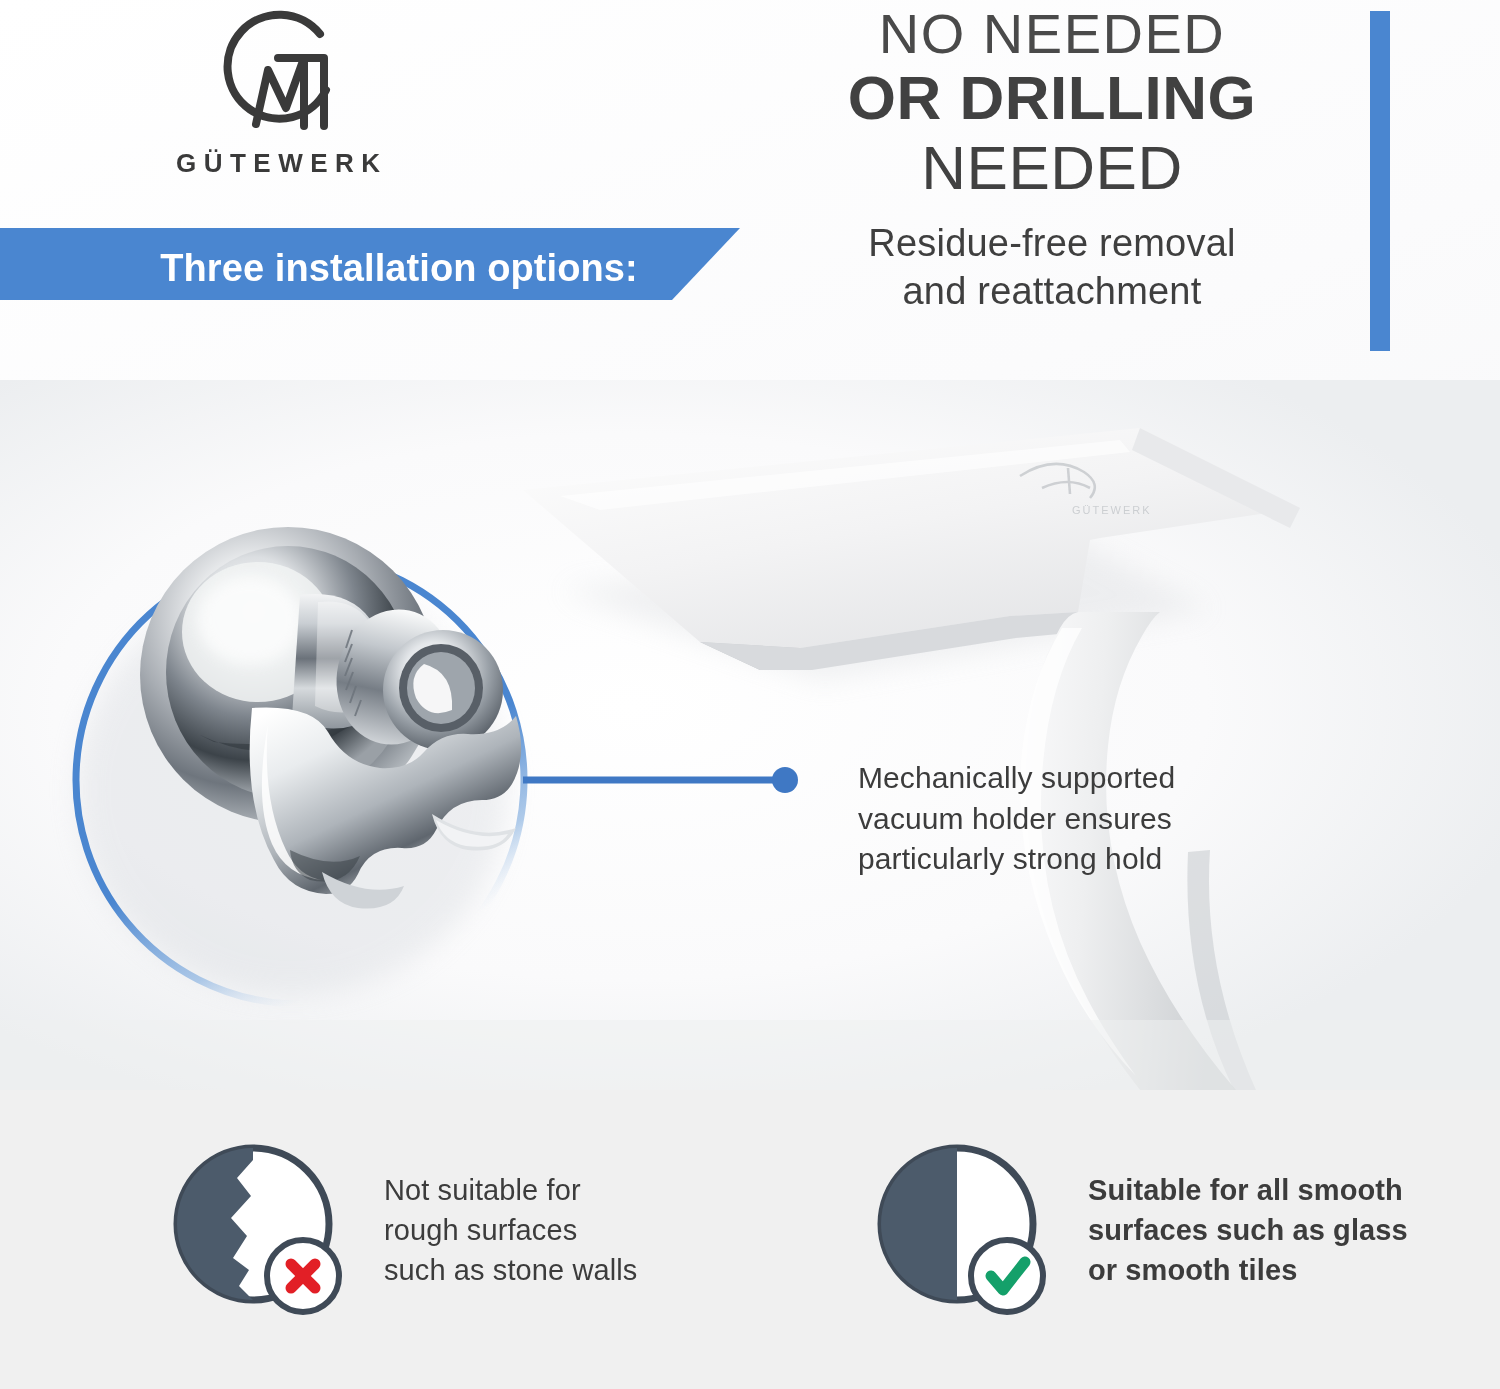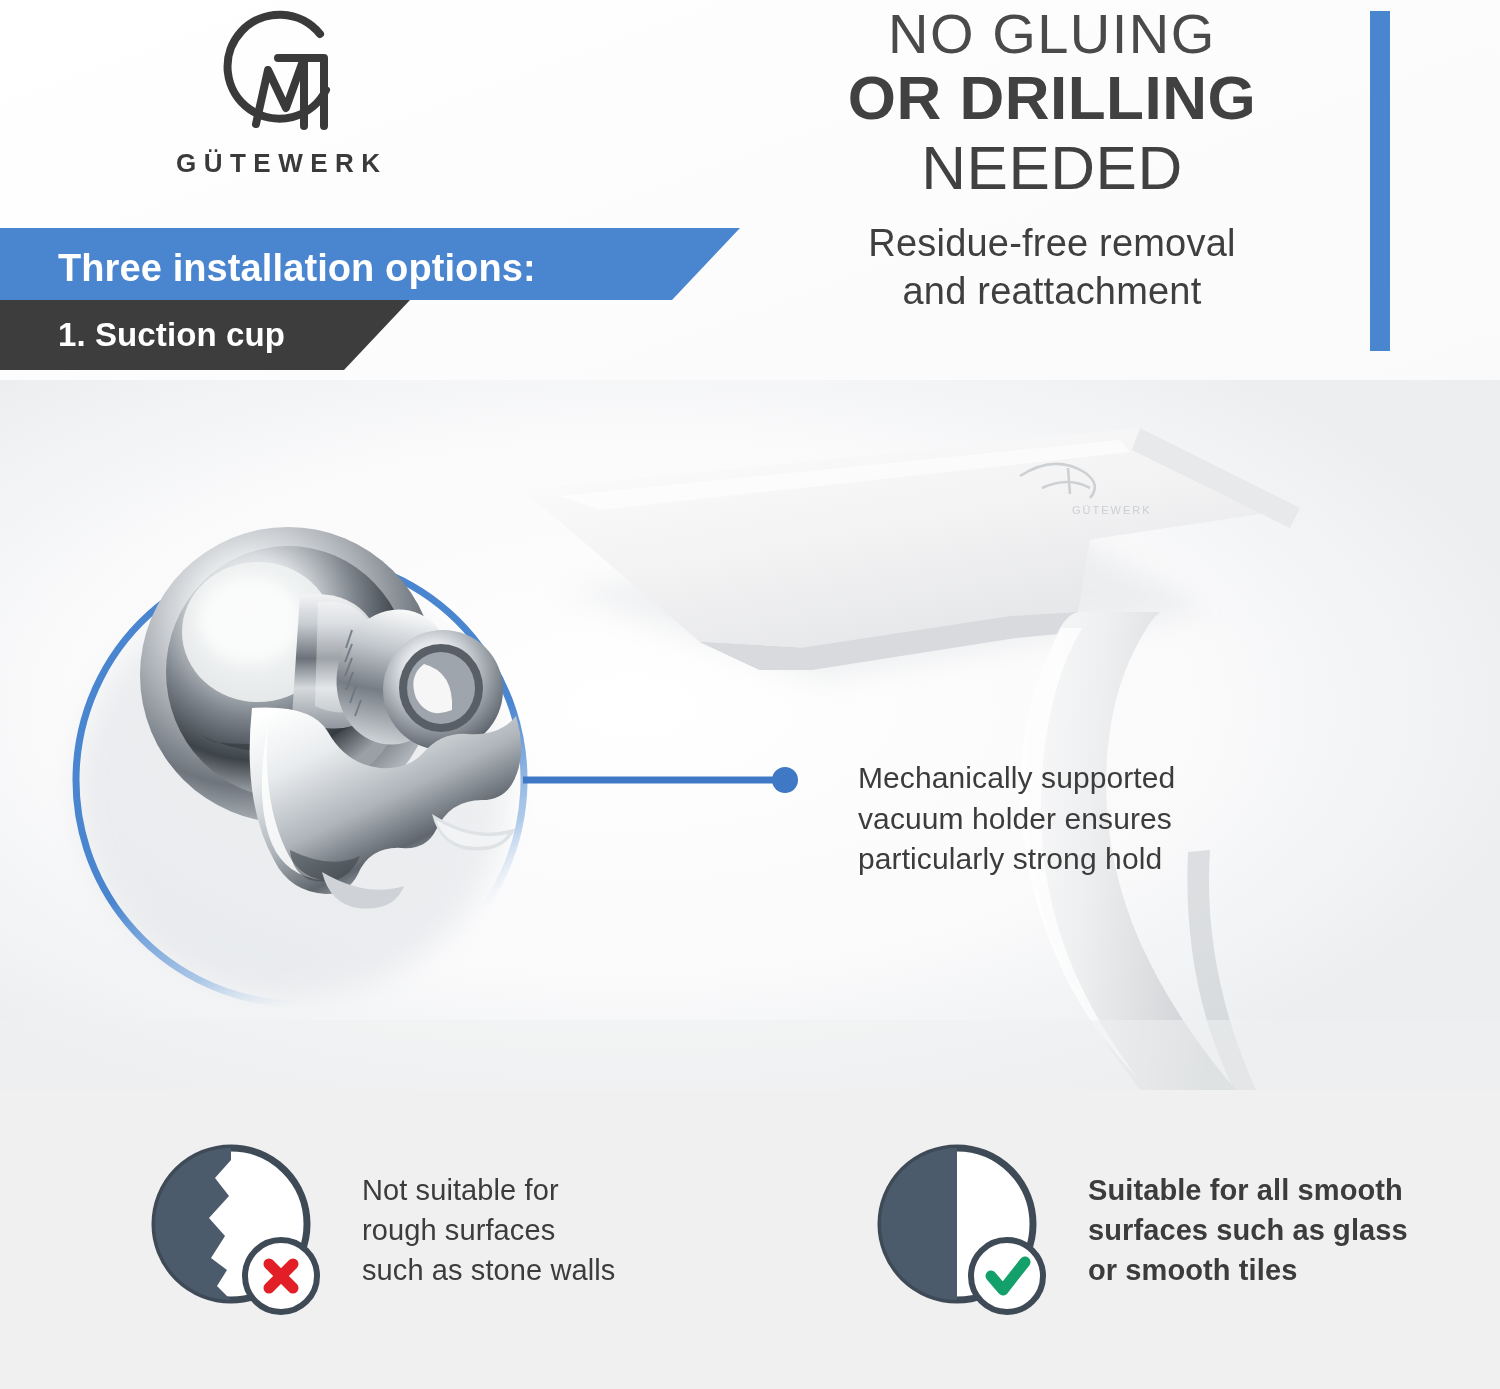--- a/index.html
+++ b/index.html
@@ -50,21 +50,21 @@
   .hdr-bar{
     position:absolute;left:1370px;top:11px;width:20px;height:340px;
     background:#4a86d0;
   }
 
   
   .banner-blue{
     position:absolute;left:0;top:228px;width:740px;height:80px;
     background:#4a86d0;
     clip-path:polygon(0 0,740px 0,672px 72px,0 72px);
-    display:flex;align-items:center;
+    display:flex;align-items:center;justify-content:center;
   }
   .banner-blue span{
     margin-left:58px;color:#ffffff;
     font-size:38px;font-weight:700;letter-spacing:0.1px;
   }
   .banner-dark{
     position:absolute;left:0;top:300px;width:410px;height:70px;
     background:#3d3d3d;
     clip-path:polygon(0 0,410px 0,344px 70px,0 70px);
     display:flex;align-items:center;
@@ -83,21 +83,21 @@
     position:absolute;left:822px;top:758px;width:400px;
     font-size:30px;line-height:1.35;color:#3c3c3c;letter-spacing:0.1px;margin-left:36px;
   }
 
   
   .band{
     position:absolute;left:0;top:1090px;width:1500px;height:299px;
     background:#f0f0f0;
   }
   .feat{position:absolute;top:1140px;display:flex;align-items:center;}
-  .feat.left{left:147px;}
+  .feat.left{left:169px;}
   .feat.right{left:873px;font-weight:bold;}
   .feat-icon{width:180px;height:180px;flex:0 0 180px;position:relative;}
   .feat-text{
     margin-left:35px;
     font-size:29px;line-height:1.38;color:#3c3c3c;letter-spacing:0.1px;
     white-space:pre-line;
   }
 </style>
 </head>
 <body>
@@ -316,33 +316,30 @@
         <svg width="150" height="140" viewBox="0 0 150 140">
           <path d="M120 30 A52 52 0 1 0 126 86" fill="none" stroke="#3a3a3a" stroke-width="8" stroke-linecap="round"></path>
           <path d="M56 120 L68 66 L86 104 L104 54 L104 122" fill="none" stroke="#3a3a3a" stroke-width="8" stroke-linejoin="round" stroke-linecap="round"></path>
           <path d="M78 54 L124 54 L124 122" fill="none" stroke="#3a3a3a" stroke-width="8" stroke-linejoin="round" stroke-linecap="round"></path>
         </svg>
       </div>
       <div class="logo-word">GÜTEWERK</div>
     </div>
 
     <div class="hdr">
-      <div class="hdr-l1">NO GLUING</div>
+      <div class="hdr-l1">NO NEEDED</div>
       <div class="hdr-l2">OR DRILLING</div>
       <div class="hdr-l3">NEEDED</div>
       <div class="hdr-sub" style="white-space:pre-line;margin-top:18px;">Residue-free removal
 and reattachment</div>
     </div>
     <div class="hdr-bar"></div>
 
     <div class="banner-blue">
       <span>Three installation options:</span>
-    </div>
-    <div class="banner-dark">
-      <span>1. Suction cup</span>
     </div>
 
     <div class="callout" style="white-space:pre-line;">Mechanically supported
 vacuum holder ensures
 particularly strong hold</div>
   </div>
 
   <div class="band"></div>
 
   <div class="feat left">

